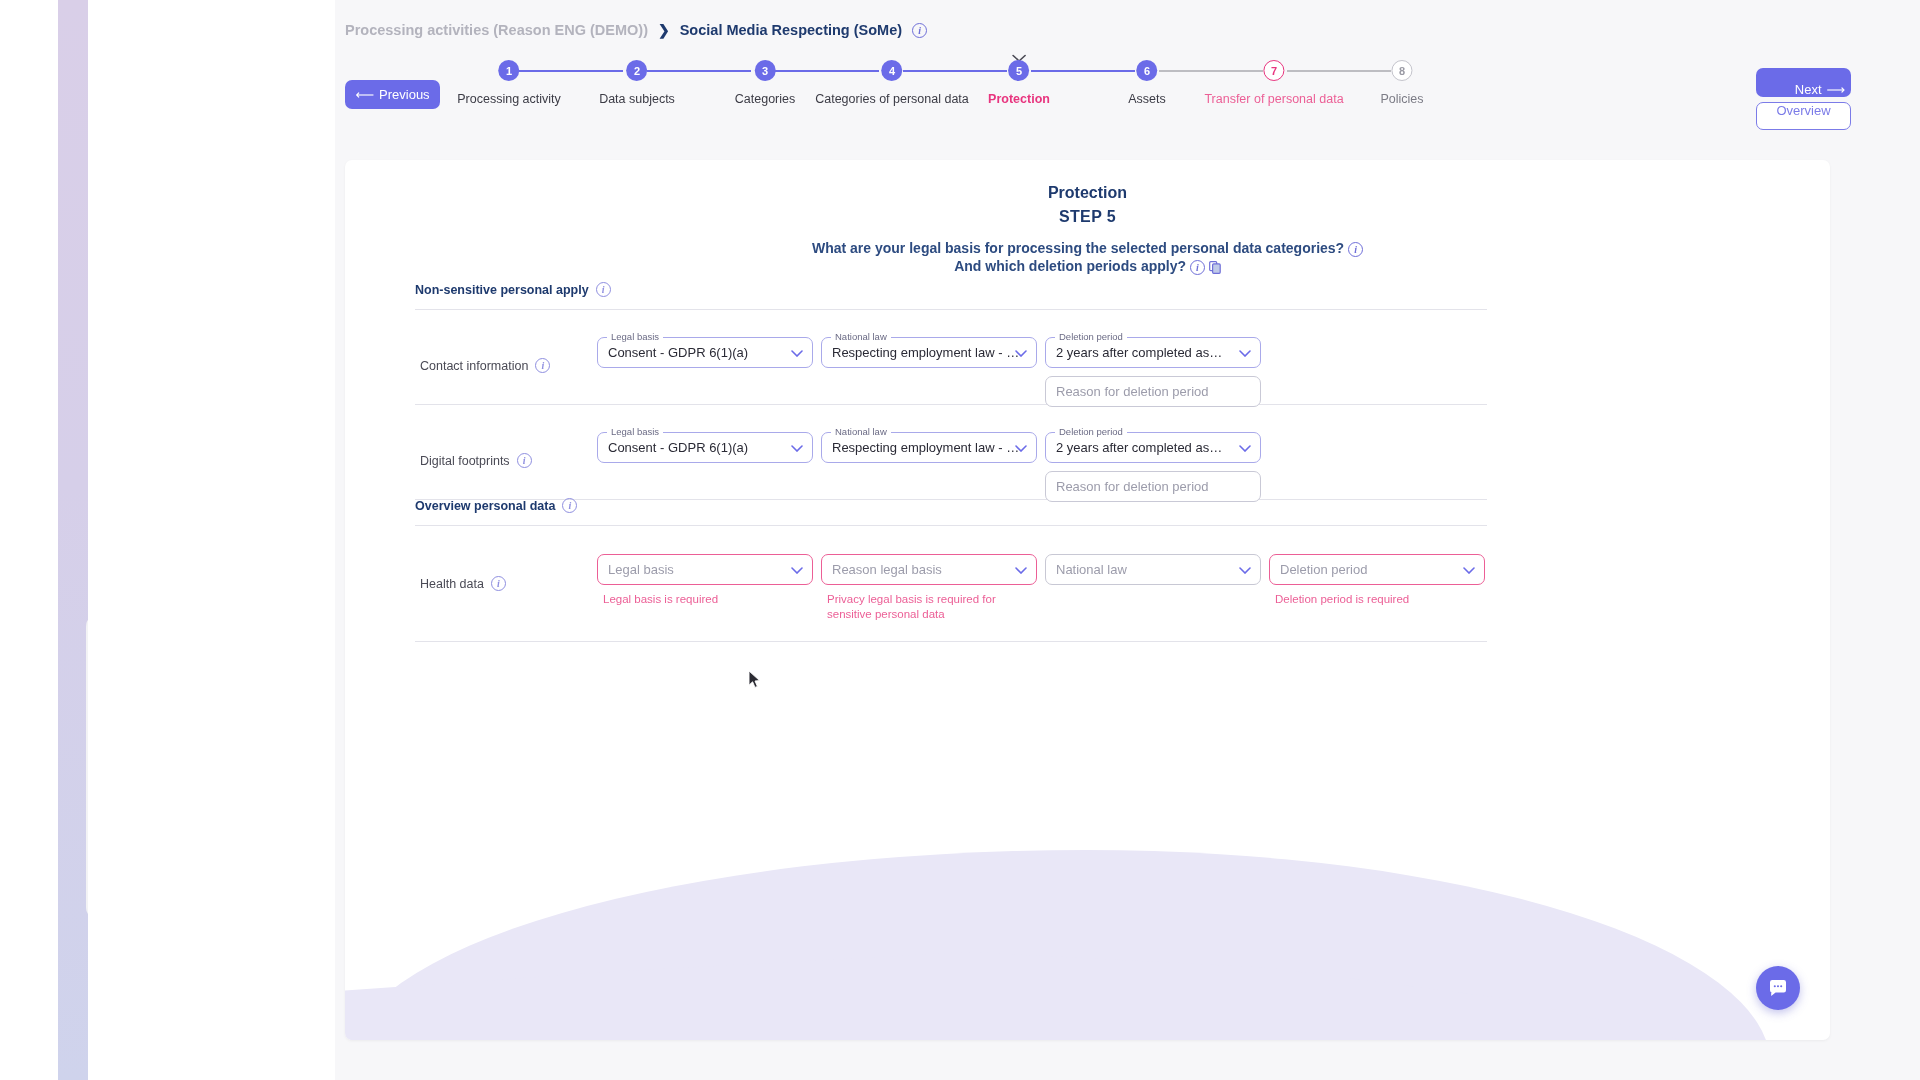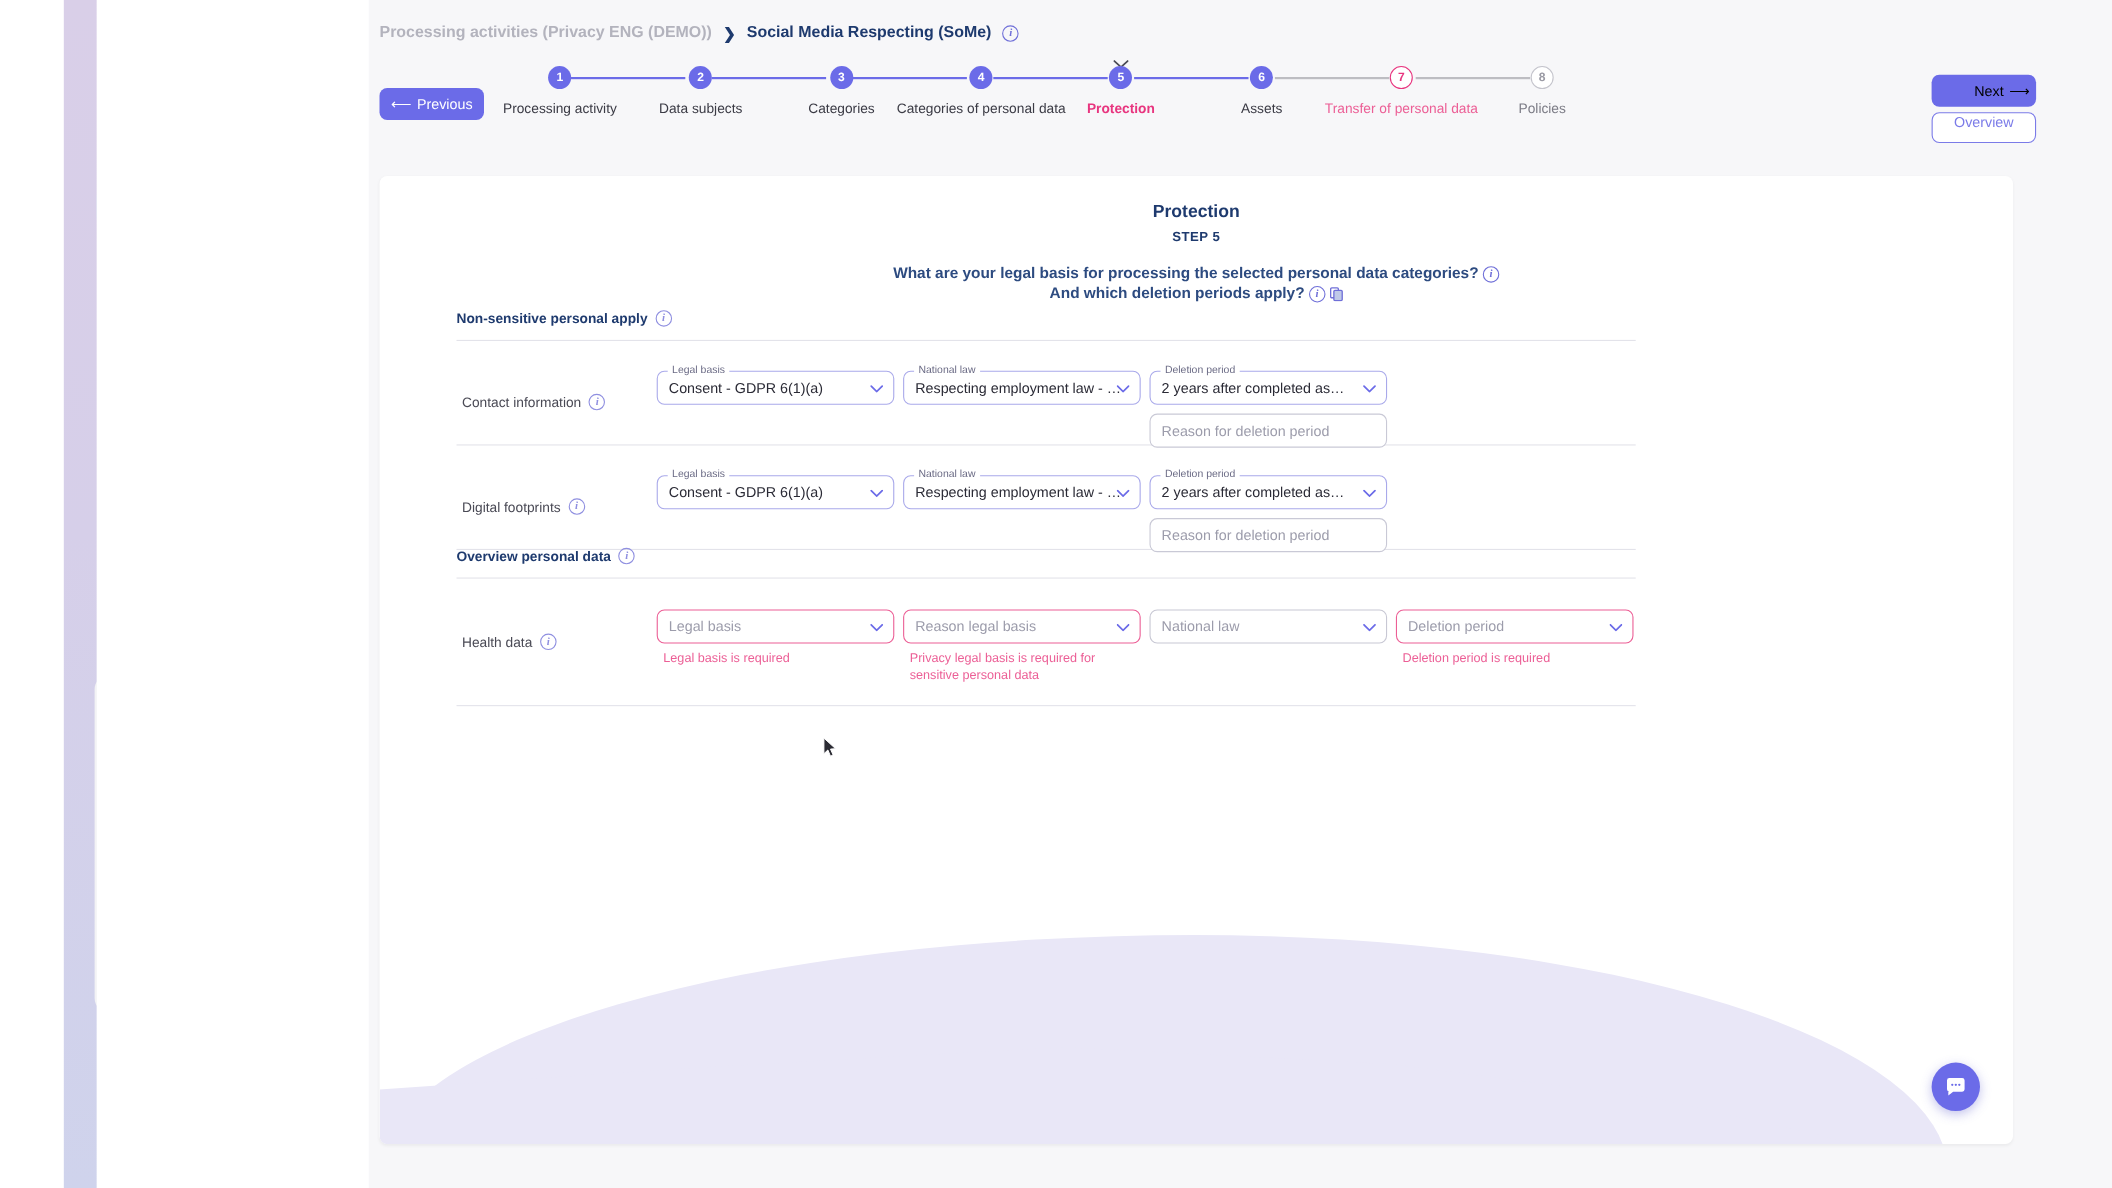--- a/index.html
+++ b/index.html
@@ -118,22 +118,22 @@
   
   .stepper-bar { position:absolute; left:335px; top:52px; width:1585px; height:106px; }
   .btn-prev {
     position:absolute; left:10px; top:28px; width:95px; height:29px; border-radius:7px;
     background:#6b6be8; color:#fff; border:none; font-size:13px; display:flex;
     align-items:center; justify-content:center; gap:5px; cursor:pointer;
     font-family:"Liberation Sans", sans-serif;
   }
   .btn-next {
     position:absolute; right:69px; top:16px; width:95px; height:29px; border-radius:7px;
-    background:#6b6be8; color:#000000; border:none; font-size:13px; display:flex;
-    align-items:center; justify-content:center; gap:5px; cursor:pointer;
+    background:#6b6be8; color:#ffffff; border:none; font-size:13px; display:flex;
+    align-items:flex-end; justify-content:center; gap:5px; cursor:pointer;
     font-family:"Liberation Sans", sans-serif;
     padding-left:33px;
   }
   .btn-overview {
     position:absolute; right:69px; top:50px; width:95px; height:28px; border-radius:7px;
     background:#fff; color:#7b7be8; border:1.3px solid #7b7be8; font-size:13px;
     display:flex; align-items:flex-start; justify-content:center; cursor:pointer;
     font-family:"Liberation Sans", sans-serif;
   }
   .steps { position:absolute; left:70px; top:0; width:1330px; height:106px; }
@@ -172,21 +172,21 @@
     transform-origin: left bottom;
   }
   .blob2{
     position:absolute; left:0; bottom:0; width:1485px; height:110px; background:#e9e7f7;
     clip-path: polygon(0 55%, 18% 38%, 42% 20%, 62% 34%, 78% 62%, 88% 92%, 90% 100%, 0 100%);
   }
 
   .h-title { position:absolute; left:0; top:24px; width:100%; text-align:center;
     font-size:16px; font-weight:700; color:#1e3a6e; }
   .h-step { position:absolute; left:0; top:48px; width:100%; text-align:center;
-    font-size:12px; font-weight:700; color:#1e3a6e; letter-spacing:0.4px; }
+    font-size:16px; font-weight:700; color:#1e3a6e; letter-spacing:0.4px; }
   .h-q1 { position:absolute; left:0; top:80px; width:100%; text-align:center;
     font-size:14px; font-weight:700; color:#2d4b80;}
   .h-q2 { position:absolute; left:0; top:98px; width:100%; text-align:center;
     font-size:14px; font-weight:700; color:#2d4b80;}
   .copy-ico{ display:inline-block; color:#6f6fd8; font-size:13px; vertical-align:middle; }
 
   .section {
     position:absolute; left:70px; width:1072px;
   }
   .section-title {
@@ -451,21 +451,21 @@
     <div class="brand-circle">
       <span>g.</span>
       <span class="brand-count">1</span>
     </div>
     <div class="brand-text"><span class="d">.</span><span>legal</span></div>
   </div>
 
   <div class="content-wrap"></div>
 
   <div class="breadcrumb">
-    <span class="bc-grey">Processing activities (Privacy ENG (DEMO))</span>
+    <span class="bc-grey">Processing activities (Reason ENG (DEMO))</span>
     <span class="bc-arrow">❯</span>
     <span class="bc-dark">Social Media Respecting (SoMe)</span>
     <span class="info-i blue">i</span>
   </div>
 
   <div class="stepper-bar">
     <button class="btn-prev">
       <span>⟵</span>
       <span>Previous</span>
     </button>

